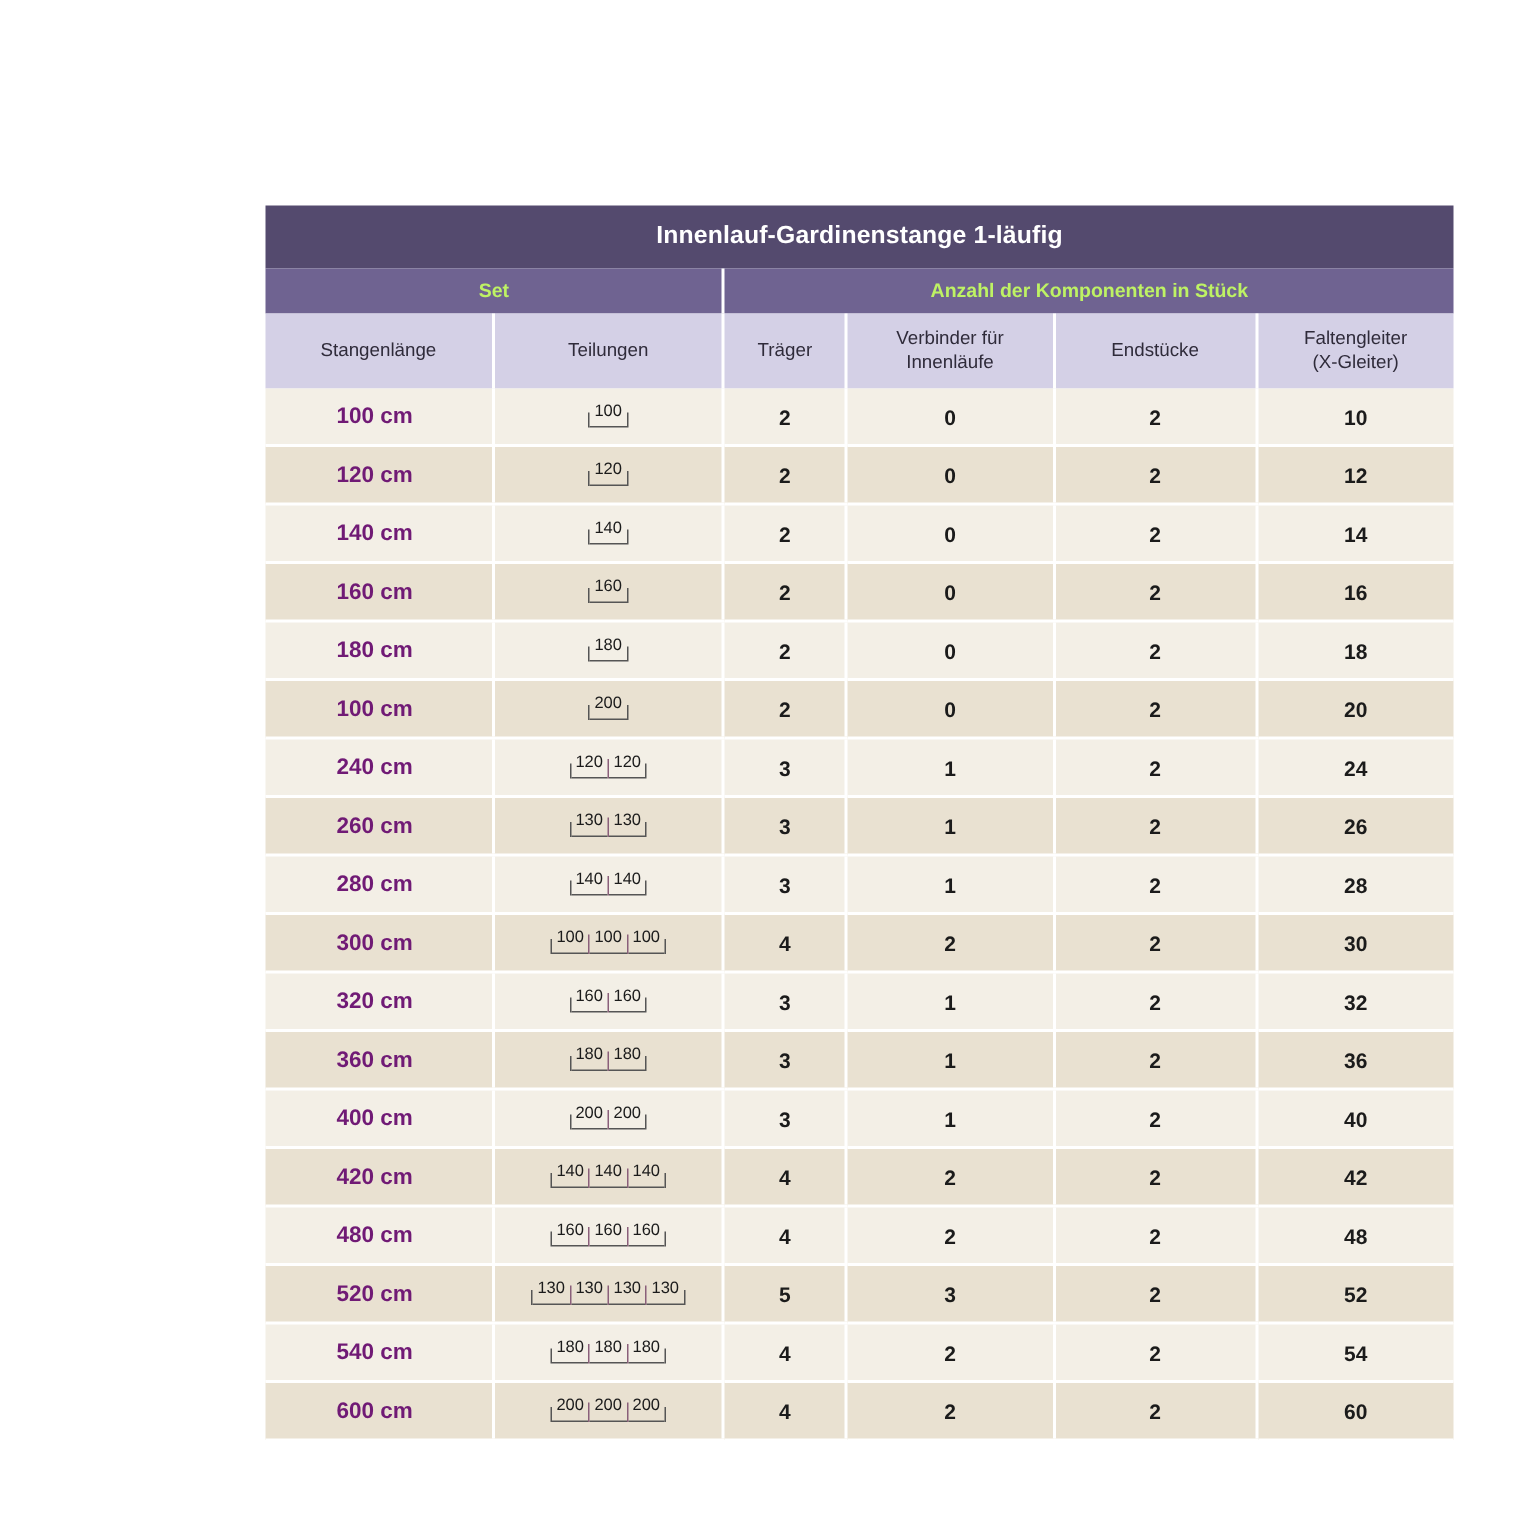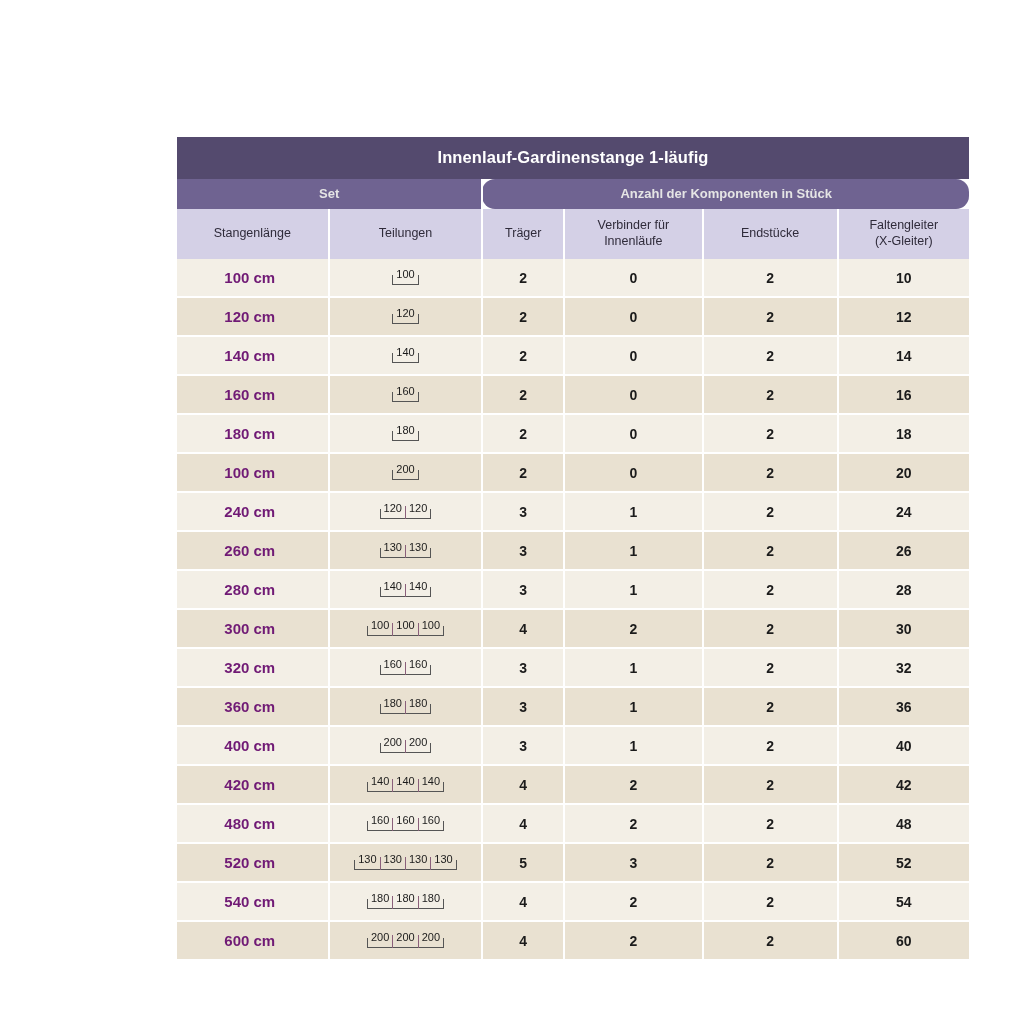--- a/index.html
+++ b/index.html
@@ -36,29 +36,28 @@
     color: #ffffff;
     font-size: 16.5px;
     font-weight: bold;
     text-align: center;
     padding: 11px 4px 12px 4px;
     letter-spacing: 0.1px;
   }
 
   .group-row td {
     background: #6f6391;
-    color: #e5e5e5;
+    color: #bef264;
     font-size: 13px;
     font-weight: bold;
     text-align: center;
     padding: 7px 4px 8px 4px;
   }
   .group-row td.sep {
     border-left: 2px solid #ffffff;
-    border-radius: 13px;
   }
 
   .col-row td {
     background: #d4d0e6;
     color: #2f2b3a;
     font-size: 12.5px;
     font-weight: normal;
     text-align: center;
     padding: 9px 3px 10px 3px;
     line-height: 1.25;

